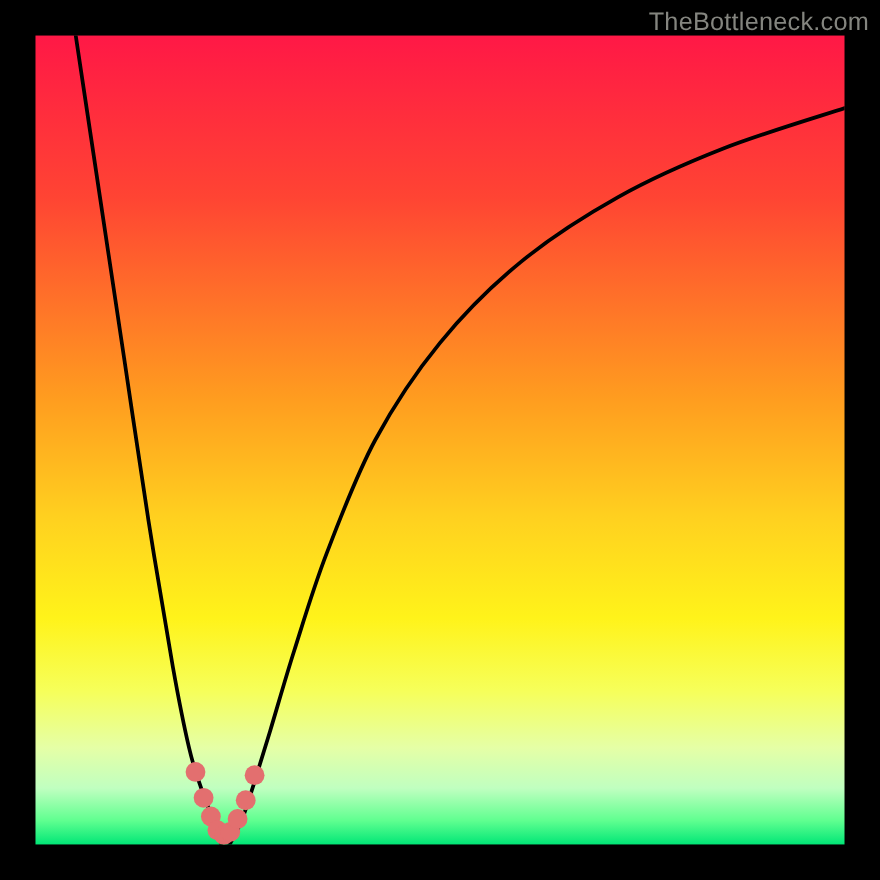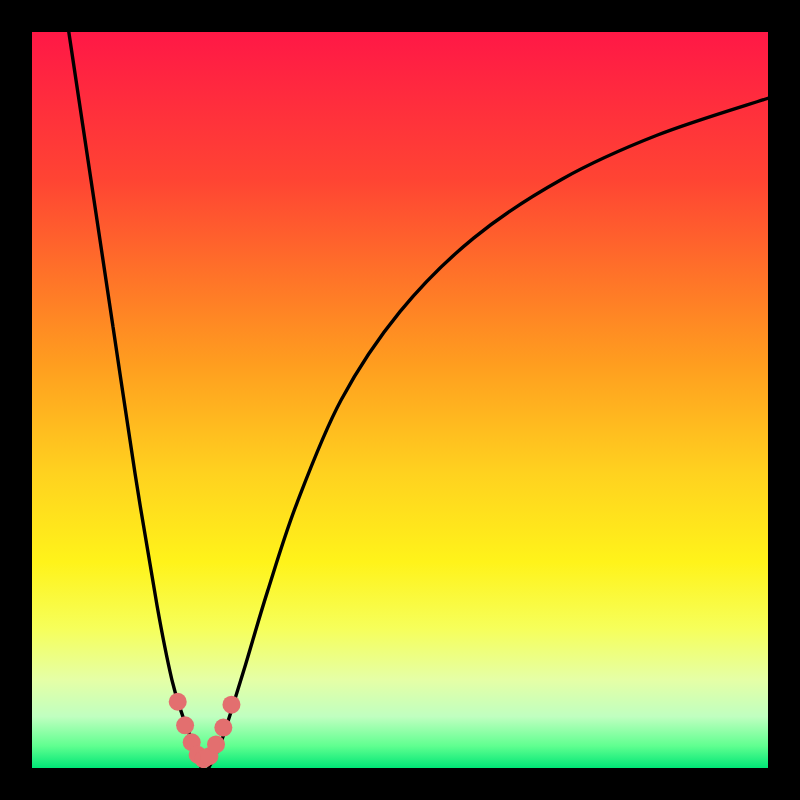--- a/index.html
+++ b/index.html
@@ -65,13 +65,14 @@
         <circle cx="153.08800000000002" cy="693.312" r="9" fill="#e36f6f"></circle>
         <circle cx="159.712" cy="710.24" r="9" fill="#e36f6f"></circle>
         <circle cx="165.6" cy="722.752" r="9" fill="#e36f6f"></circle>
         <circle cx="171.488" cy="727.168" r="9" fill="#e36f6f"></circle>
         <circle cx="177.376" cy="724.224" r="9" fill="#e36f6f"></circle>
         <circle cx="184" cy="712.448" r="9" fill="#e36f6f"></circle>
         <circle cx="191.36" cy="695.52" r="9" fill="#e36f6f"></circle>
         <circle cx="199.45600000000002" cy="672.704" r="9" fill="#e36f6f"></circle>
       </svg>
   </div>
+  <div class="watermark">TheBottleneck.com</div>
 </div>
 
 </body></html>

